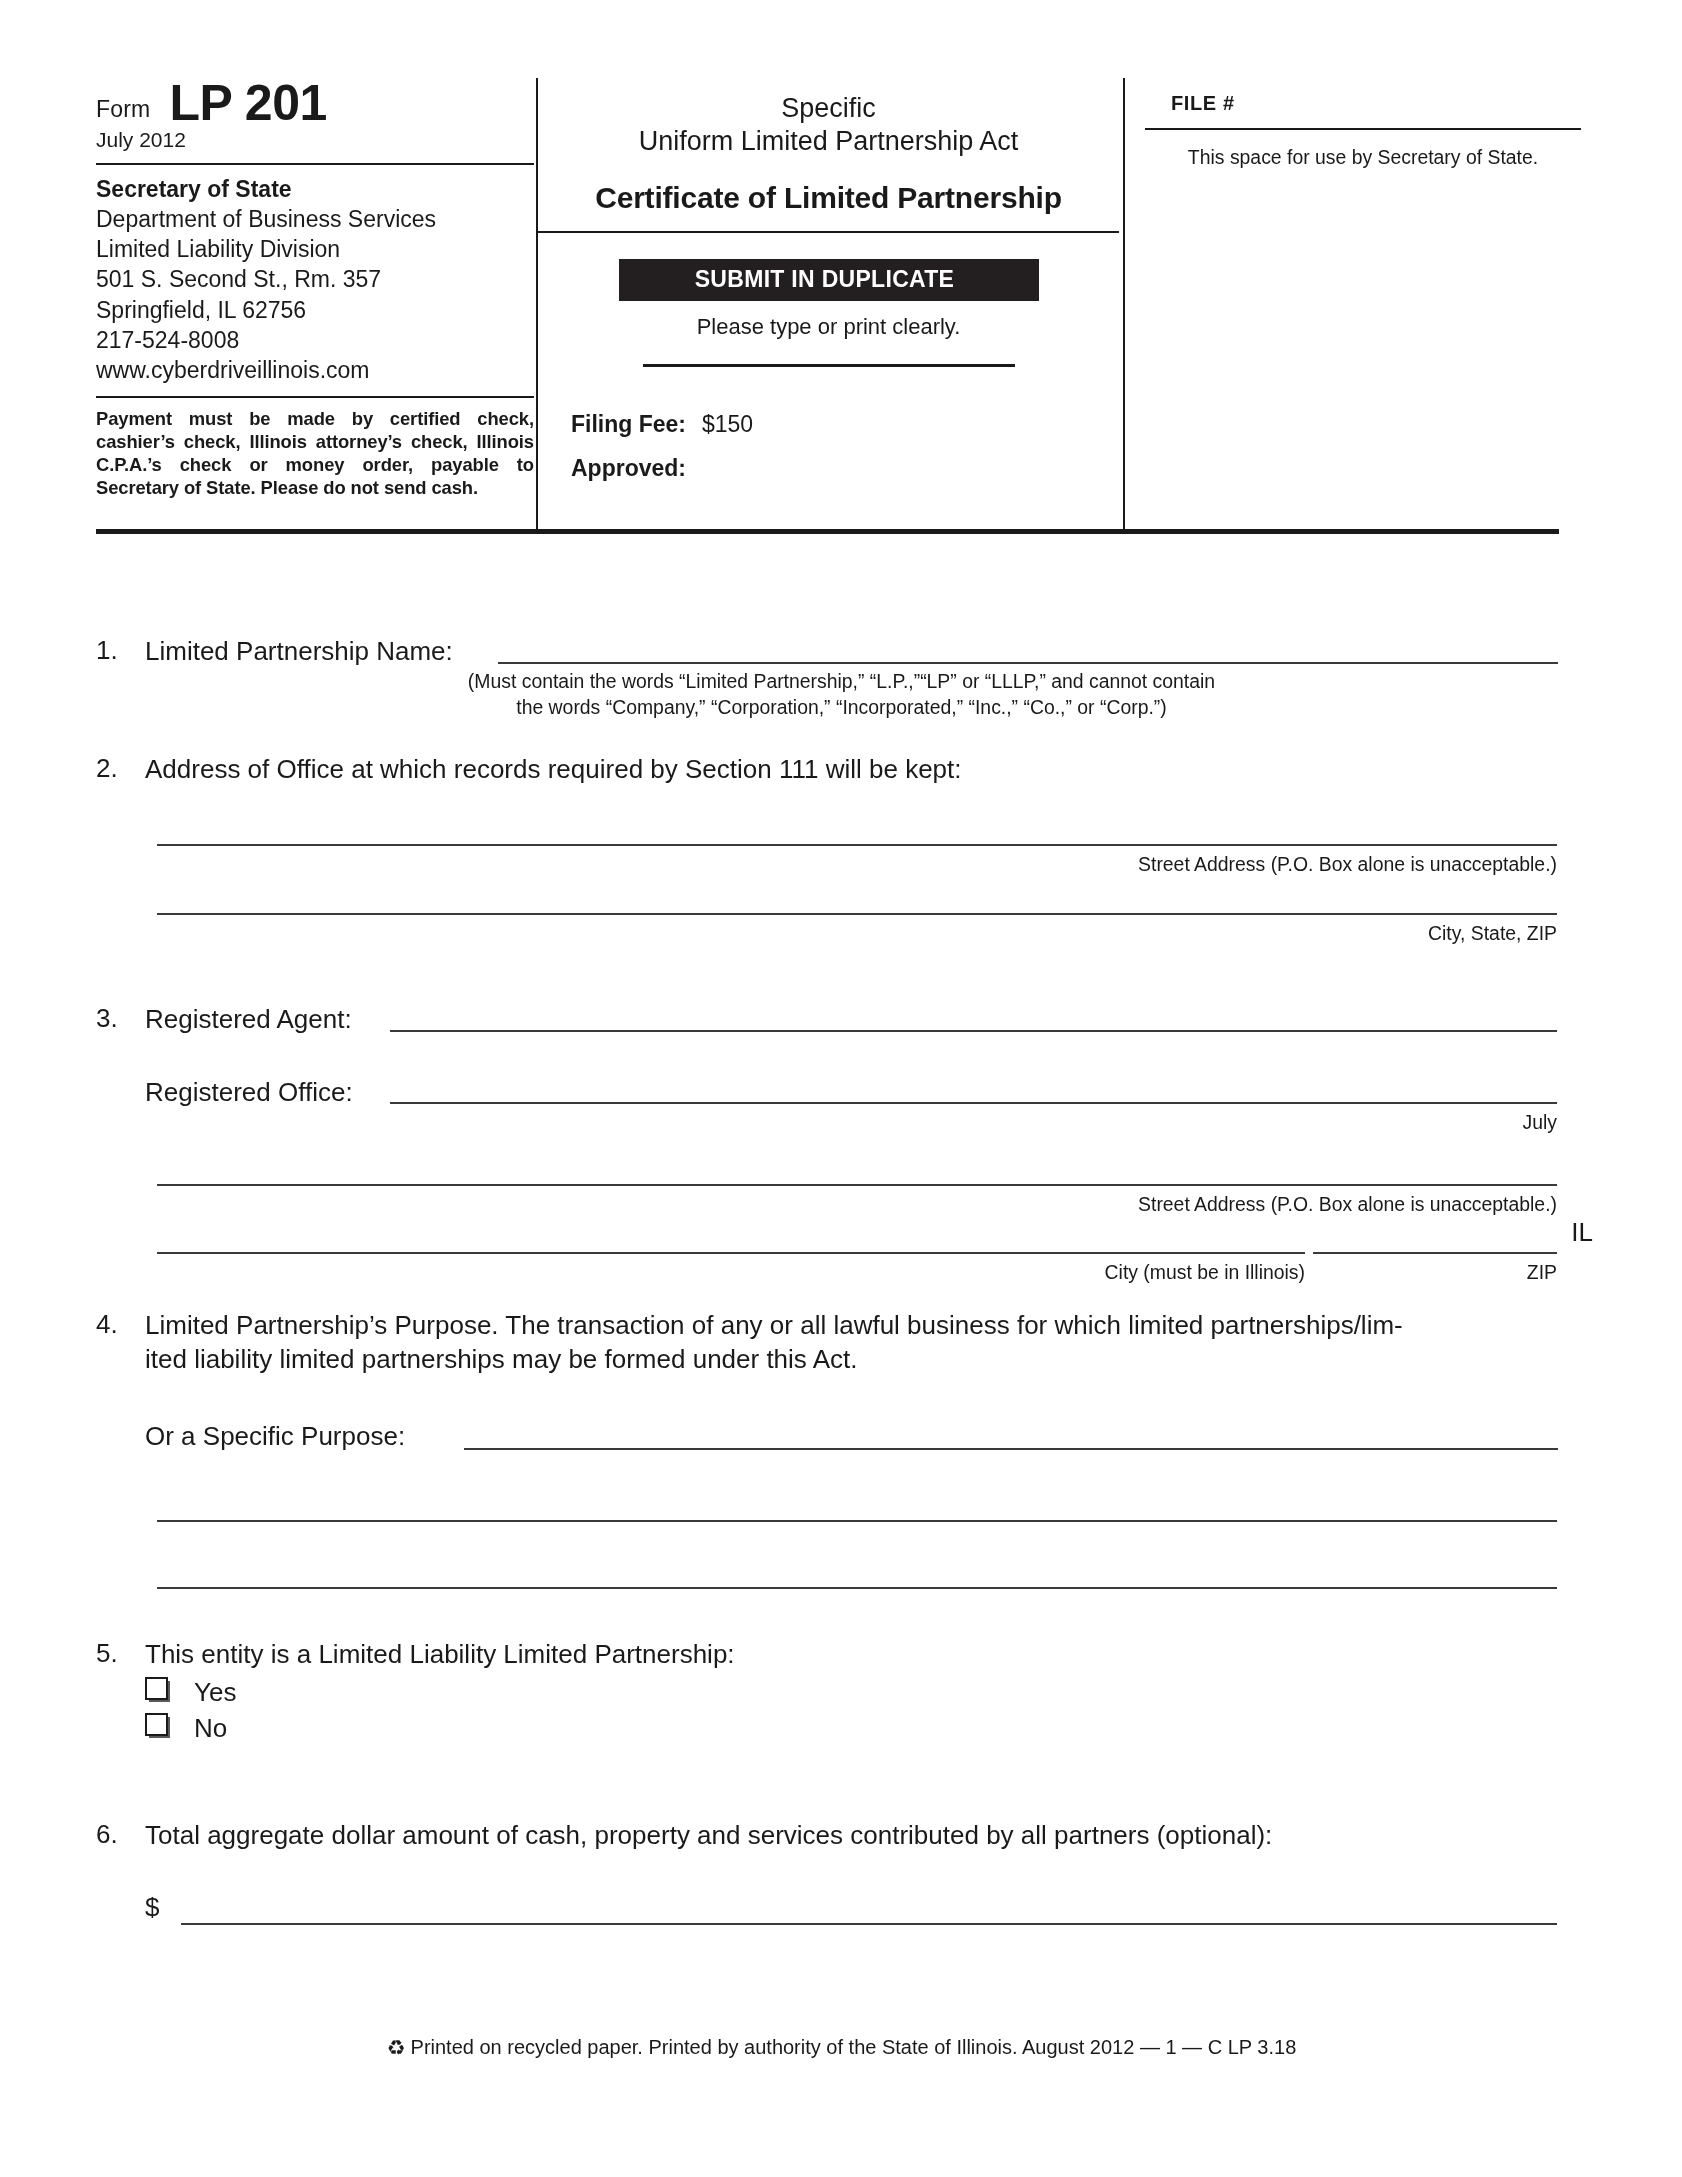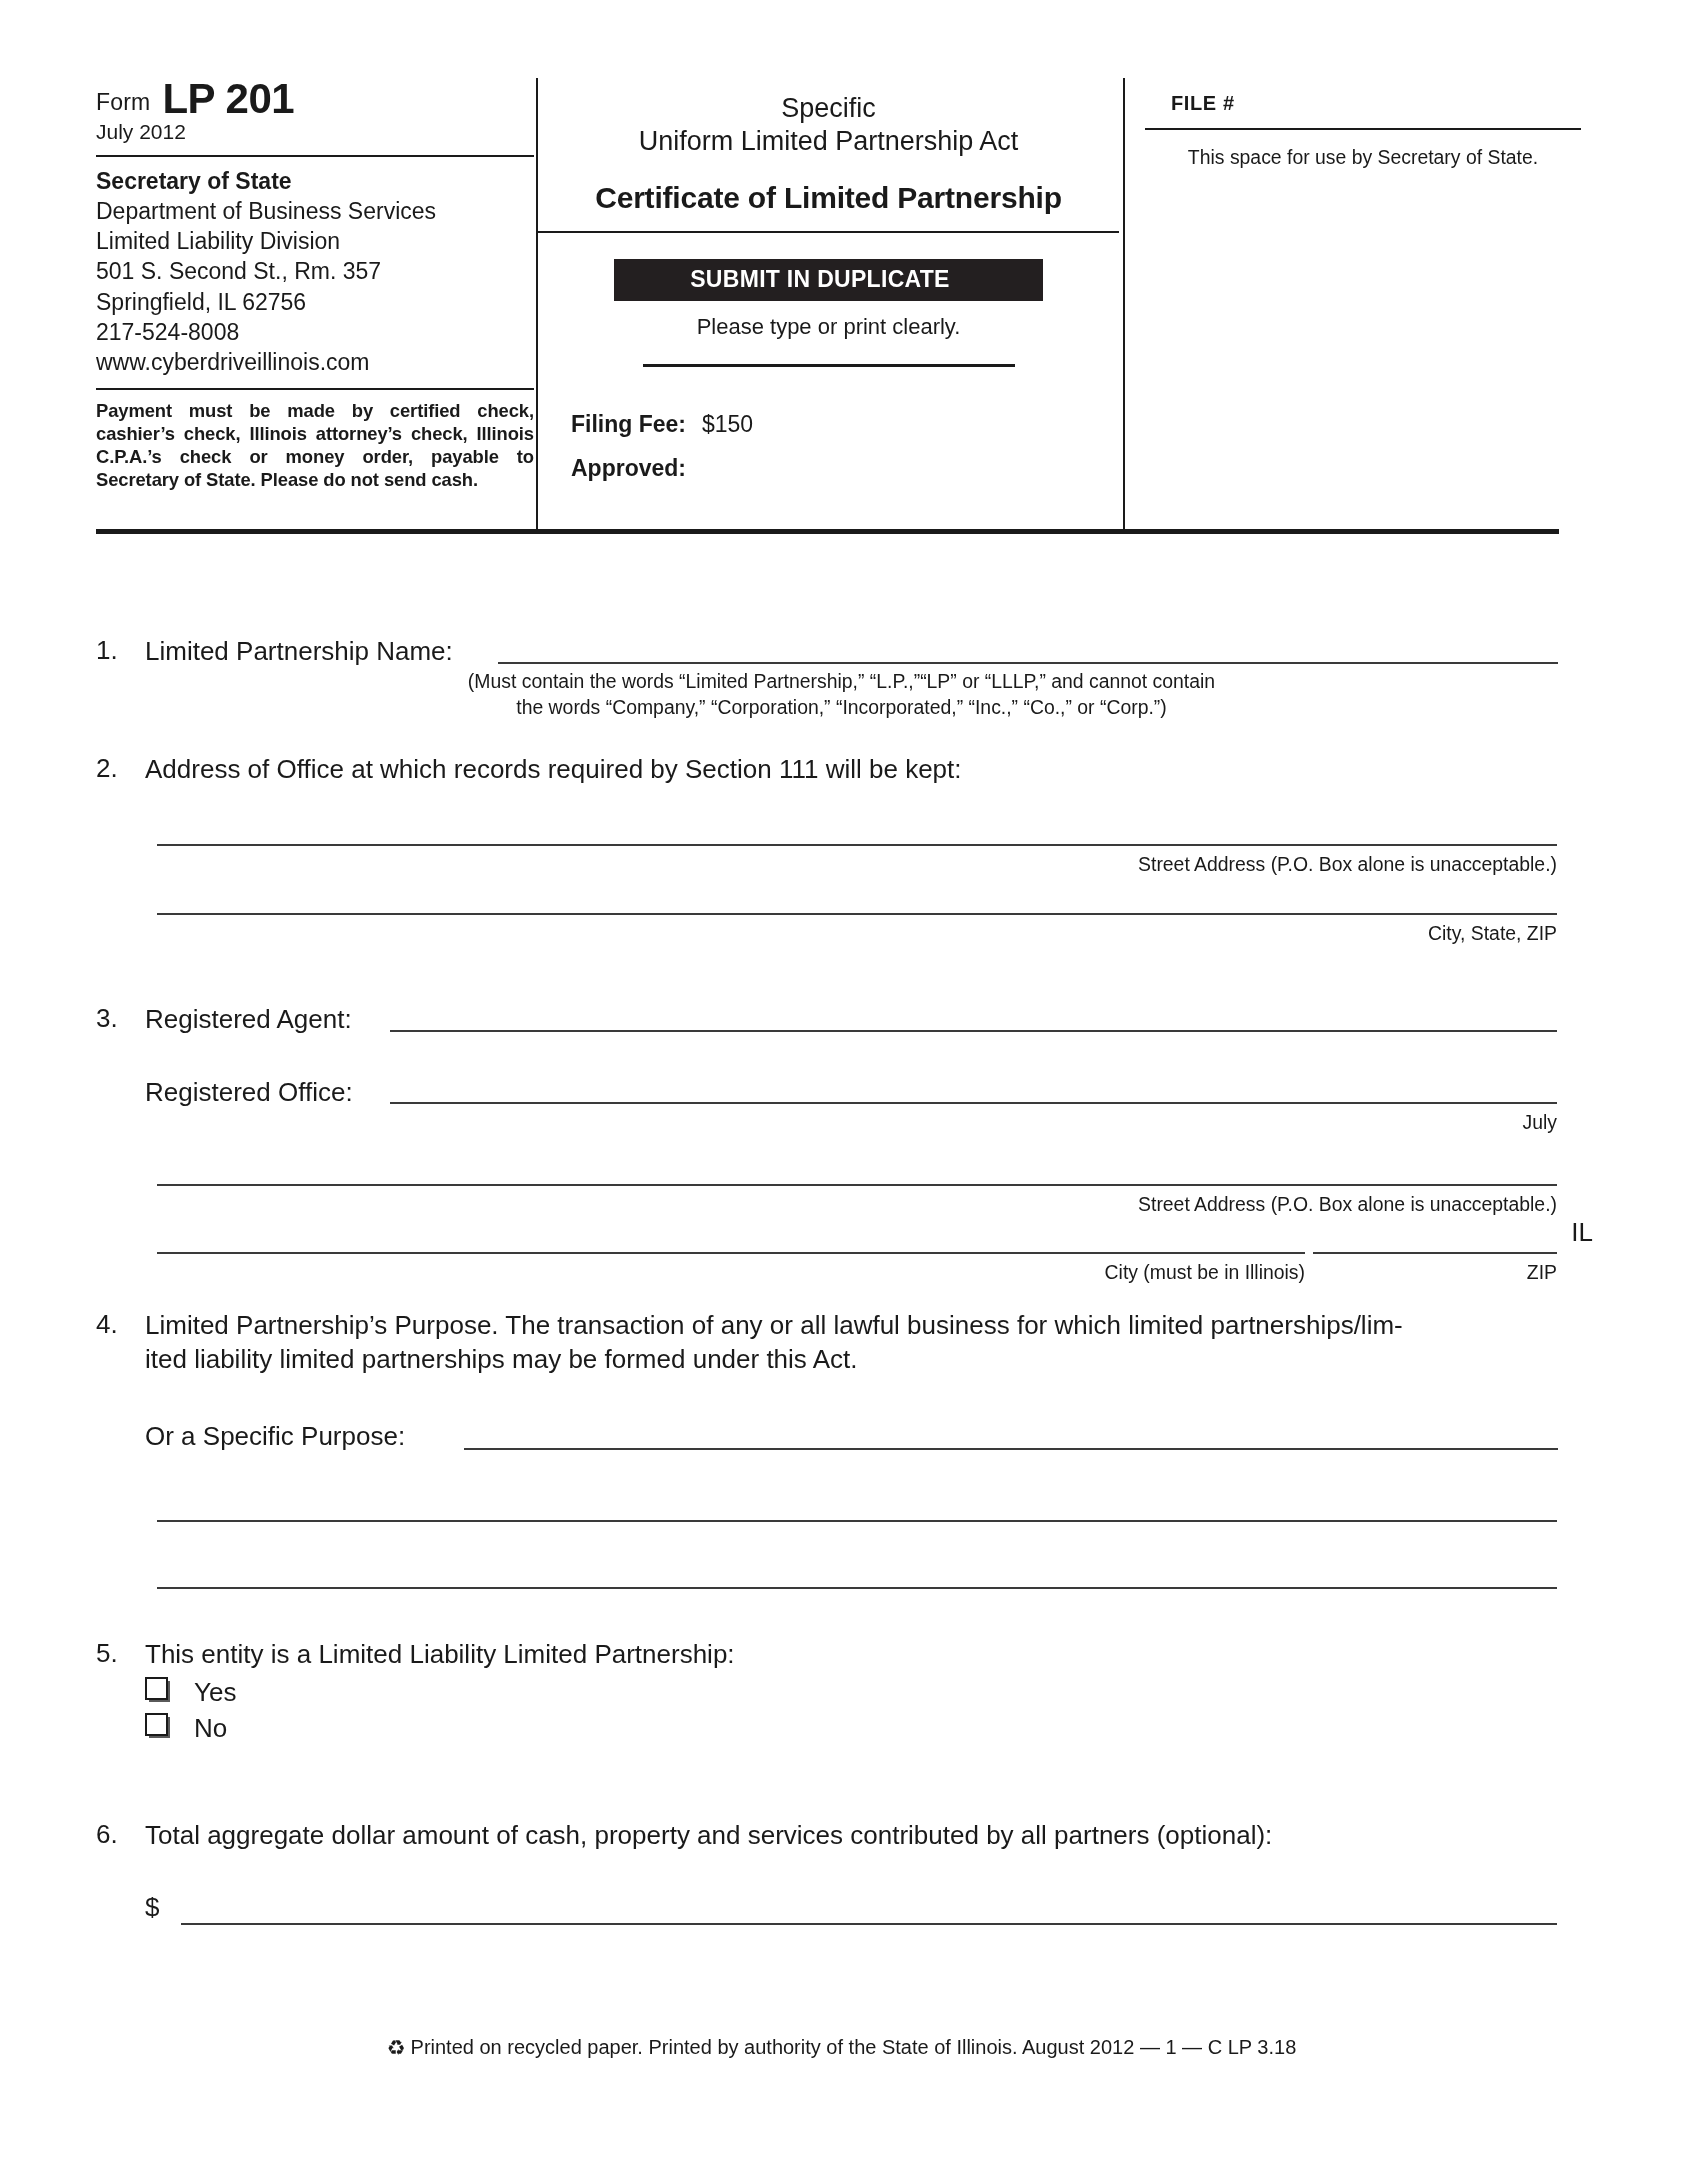--- a/index.html
+++ b/index.html
@@ -59,24 +59,24 @@
     background: #1a1a1a;
   }
 
   .form-line {
     font-size: 23px;
     letter-spacing: 0.2px;
     line-height: 1;
     white-space: nowrap;
   }
   .form-line .big {
-    font-size: 42px;
+    font-size: 50px;
     font-weight: bold;
     letter-spacing: -0.5px;
-    margin-left: 12px;
+    margin-left: 19px;
     vertical-align: -3px;
   }
   .revdate {
     font-size: 21px;
     margin-top: 0;
   }
   .rule-thin {
     border-top: 2px solid #1a1a1a;
     margin-top: 11px;
   }
@@ -115,21 +115,21 @@
   }
   .submit-band {
     margin: 26px auto 0 auto;
     width: 412px;
     background: #231f20;
     color: #fff;
     text-align: center;
     font-size: 23px;
     font-weight: bold;
     letter-spacing: 0.3px;
-    padding: 7px 17px 8px 0;
+    padding: 7px 8px 8px 0;
   }
   .type-clearly {
     text-align: center;
     font-size: 22px;
     margin-top: 13px;
   }
   .sig-rule {
     width: 372px;
     margin: 24px auto 0 auto;
     border-top: 3px solid #1a1a1a;

